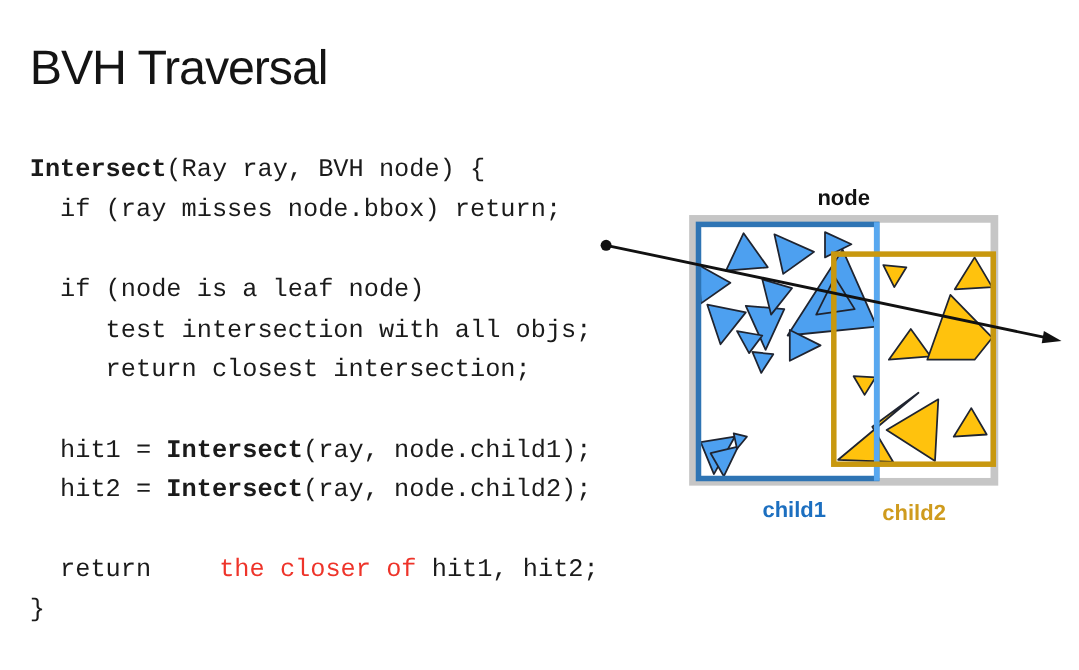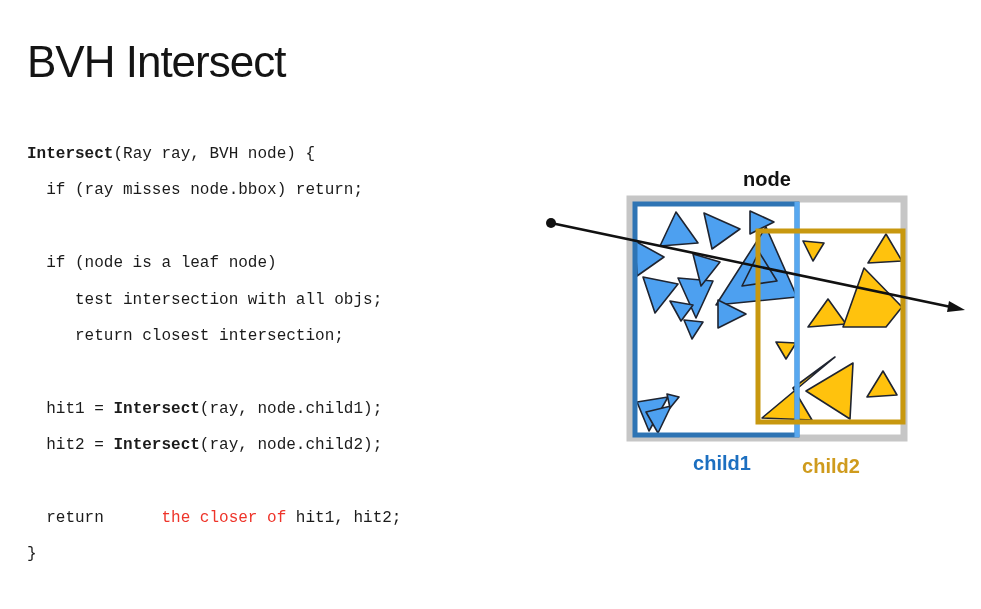--- a/index.html
+++ b/index.html
@@ -10,33 +10,33 @@
     position:relative; overflow:hidden;
   }
   .title {
     position:absolute; left:27px; top:8px;
     font-size:44px; font-weight:400; letter-spacing:-1px;
     color:#141414; white-space:nowrap;
   }
   #code {
     position:absolute; left:27px; top:136px; margin:0;
     font-family:"Liberation Mono", monospace;
-    font-size:16px; line-height:36.4px;
+    font-size:23px; line-height:36.4px;
     color:#1b1b1b;
   }
   .code-line { white-space:pre; height:36.4px; }
   .code-line .b { font-weight:bold; }
   .code-line .r { color:#ee342a;margin-left:48px; }
   #diagram { position:absolute; left:530px; top:148px; }
   .box-label { font-weight:bold; font-size:20px; }
 </style>
 </head>
 <body>
 
-<h1 class="title">BVH Intersect</h1>
+<h1 class="title">BVH Traversal</h1>
 
 <pre id="code" style="color: rgb(27, 27, 27);"><div class="code-line"><span class="b">Intersect</span><span>(Ray ray, BVH node) {</span></div><div class="code-line"><span>  if (ray misses node.bbox) return;</span></div><div class="code-line"> </div><div class="code-line"><span>  if (node is a leaf node)</span></div><div class="code-line"><span>     test intersection with all objs;</span></div><div class="code-line"><span>     return closest intersection;</span></div><div class="code-line"> </div><div class="code-line"><span>  hit1 = </span><span class="b">Intersect</span><span>(ray, node.child1);</span></div><div class="code-line"><span>  hit2 = </span><span class="b">Intersect</span><span>(ray, node.child2);</span></div><div class="code-line"> </div><div class="code-line"><span>  return </span><span class="r">the closer of</span><span> hit1, hit2;</span></div><div class="code-line"><span>}</span></div></pre>
 
 <svg id="diagram" width="451" height="352" viewBox="530 148 451 352" xmlns="http://www.w3.org/2000/svg">
   <g id="dyn-layer">
       <rect x="630" y="199" width="274" height="239" fill="none" stroke="#c6c6c6" stroke-width="7"></rect>
       <polygon points="660,246 698,243 676,212" fill="#4da0f0" stroke="#1f2430" stroke-width="1.6" stroke-linejoin="round"></polygon>
       <polygon points="704,213 740,229 712,249" fill="#4da0f0" stroke="#1f2430" stroke-width="1.6" stroke-linejoin="round"></polygon>
       <polygon points="635,241 664,257 637,276" fill="#4da0f0" stroke="#1f2430" stroke-width="1.6" stroke-linejoin="round"></polygon>
       <polygon points="643,277 678,284 655,313" fill="#4da0f0" stroke="#1f2430" stroke-width="1.6" stroke-linejoin="round"></polygon>

